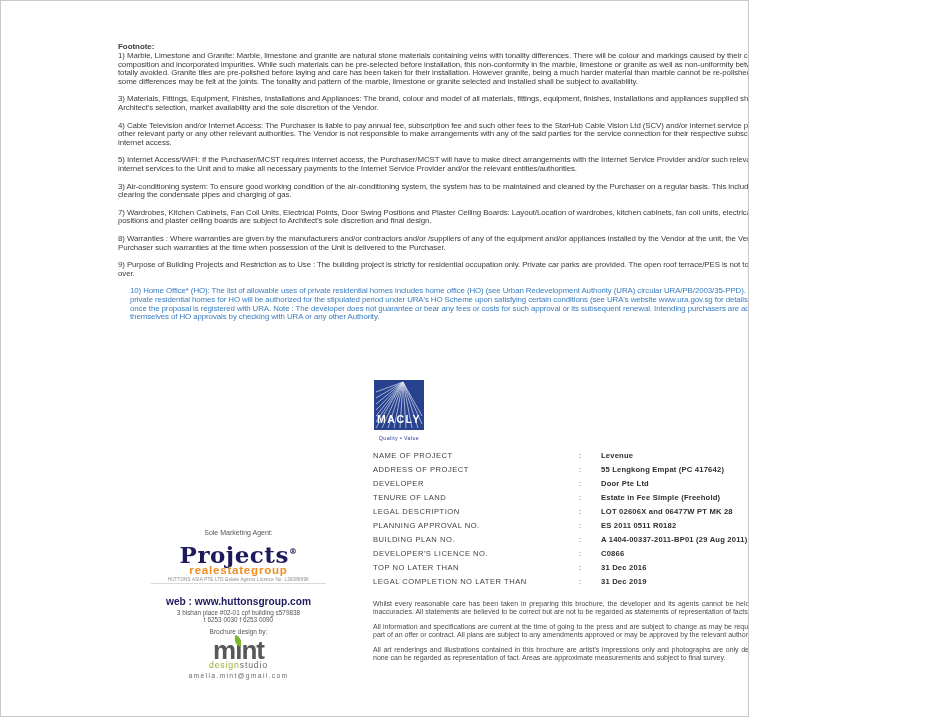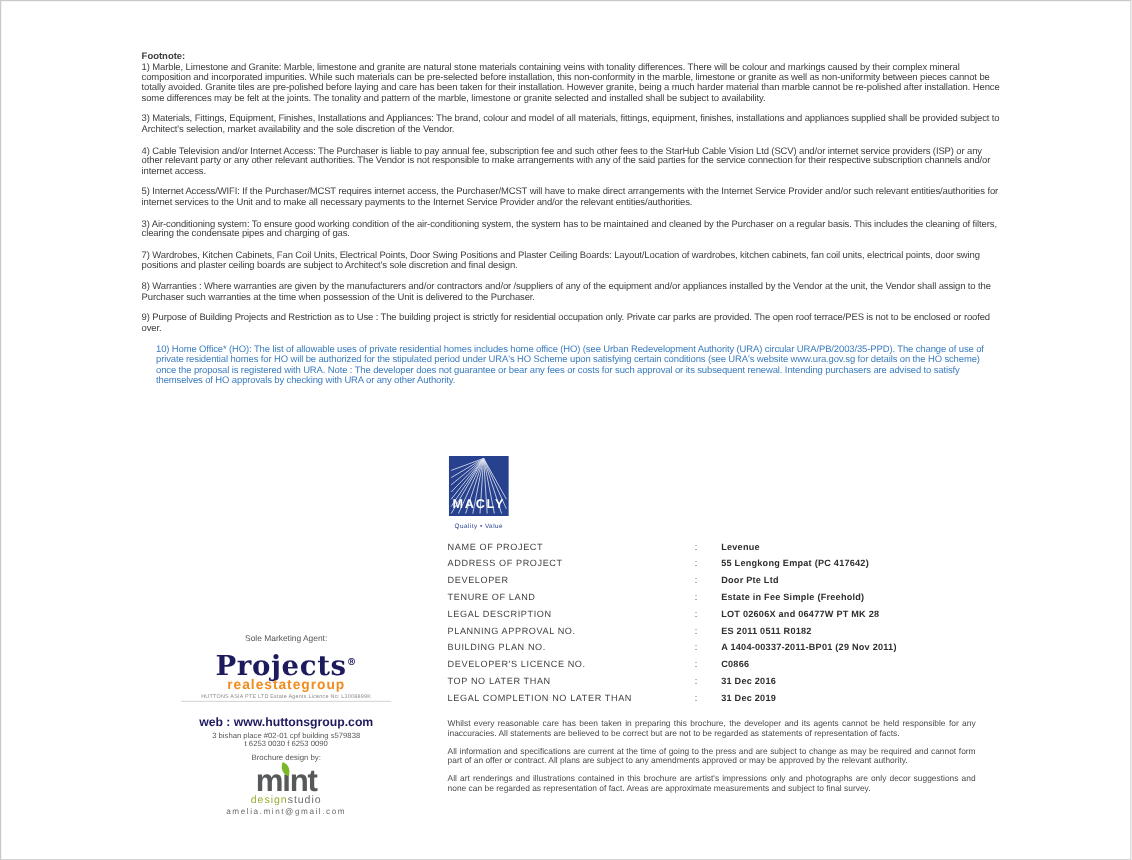--- a/index.html
+++ b/index.html
@@ -1,18 +1,18 @@
 <!DOCTYPE html>
 <html><head>
 <meta charset="utf-8">
 <style>
   html,body{margin:0;padding:0;background:#ffffff;}
   *{box-sizing:border-box;}
   .page{
-    position:relative;width:943px;height:717px;background:#fff;
+    position:relative;width:749px;height:717px;background:#fff;
     border:1px solid #c9c9c9;overflow:hidden;
     font-family:"Liberation Sans",sans-serif;color:#3c3c3c;
   }
   
   .footnotes{position:absolute;left:117px;top:42px;width:715px;}
   .footnotes .fn-title{font-size:7.9px;line-height:8.8px;font-weight:bold;margin:0;}
   .footnotes p{font-size:7.9px;line-height:8.8px;margin:0 0 8.5px 0;letter-spacing:-0.1px;}
   .footnotes p.blue{color:#3a7cc0;margin-left:12px;}
   
   .macly{position:absolute;left:372px;top:379px;width:52px;text-align:center;}
@@ -137,21 +137,21 @@
 
       <div class="detail-row">
         <div class="detail-label">PLANNING APPROVAL NO.</div>
         <div class="detail-colon">:</div>
         <div class="detail-value">ES 2011 0511 R0182</div>
       </div>
 
       <div class="detail-row">
         <div class="detail-label">BUILDING PLAN NO.</div>
         <div class="detail-colon">:</div>
-        <div class="detail-value">A 1404-00337-2011-BP01 (29 Nov 2011)</div>
+        <div class="detail-value">A 1404-00337-2011-BP01 (29 Aug 2011)</div>
       </div>
 
       <div class="detail-row">
         <div class="detail-label">DEVELOPER'S LICENCE NO.</div>
         <div class="detail-colon">:</div>
         <div class="detail-value">C0866</div>
       </div>
 
       <div class="detail-row">
         <div class="detail-label">TOP NO LATER THAN</div>

